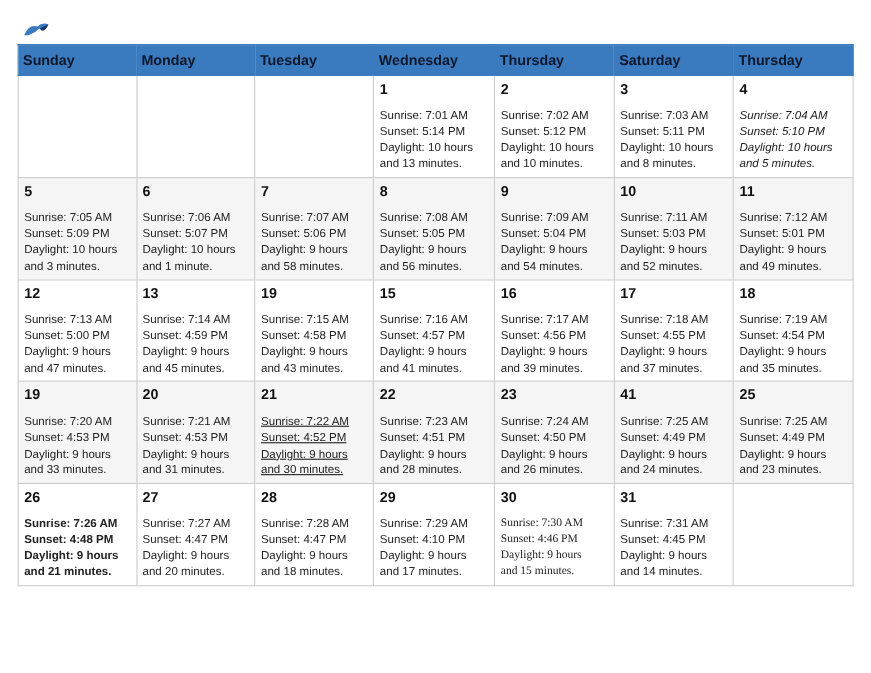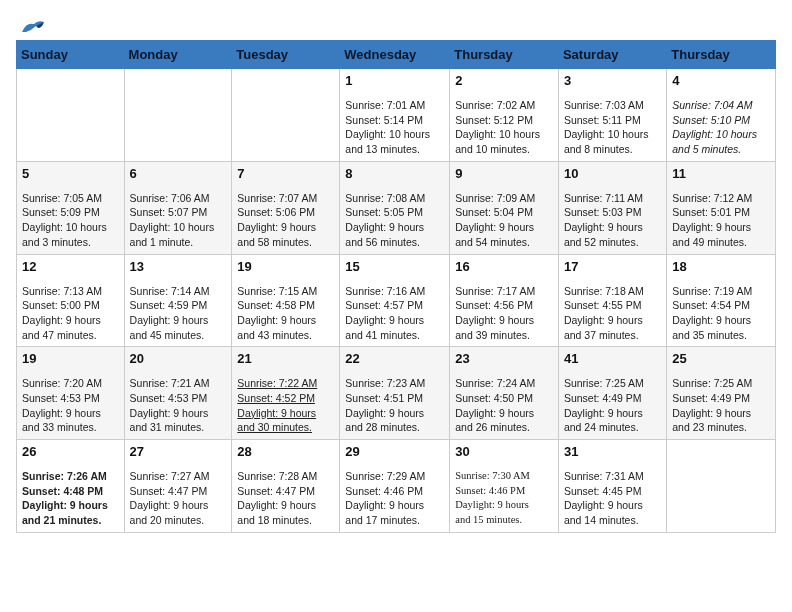--- a/index.html
+++ b/index.html
@@ -330,21 +330,21 @@
         <td>
           <span class="day-number">28</span>
           <div class="day-info" style="white-space: pre-line;">Sunrise: 7:28 AM
 Sunset: 4:47 PM
 Daylight: 9 hours
 and 18 minutes.</div>
         </td>
         <td>
           <span class="day-number">29</span>
           <div class="day-info" style="white-space: pre-line;">Sunrise: 7:29 AM
-Sunset: 4:46 PM
+Sunset: 4:10 PM
 Daylight: 9 hours
 and 17 minutes.</div>
         </td>
         <td>
           <span class="day-number">30</span>
           <div class="day-info" style="white-space: pre-line; font-family: Liberation Serif, serif;">Sunrise: 7:30 AM
 Sunset: 4:46 PM
 Daylight: 9 hours
 and 15 minutes.</div>
         </td>

